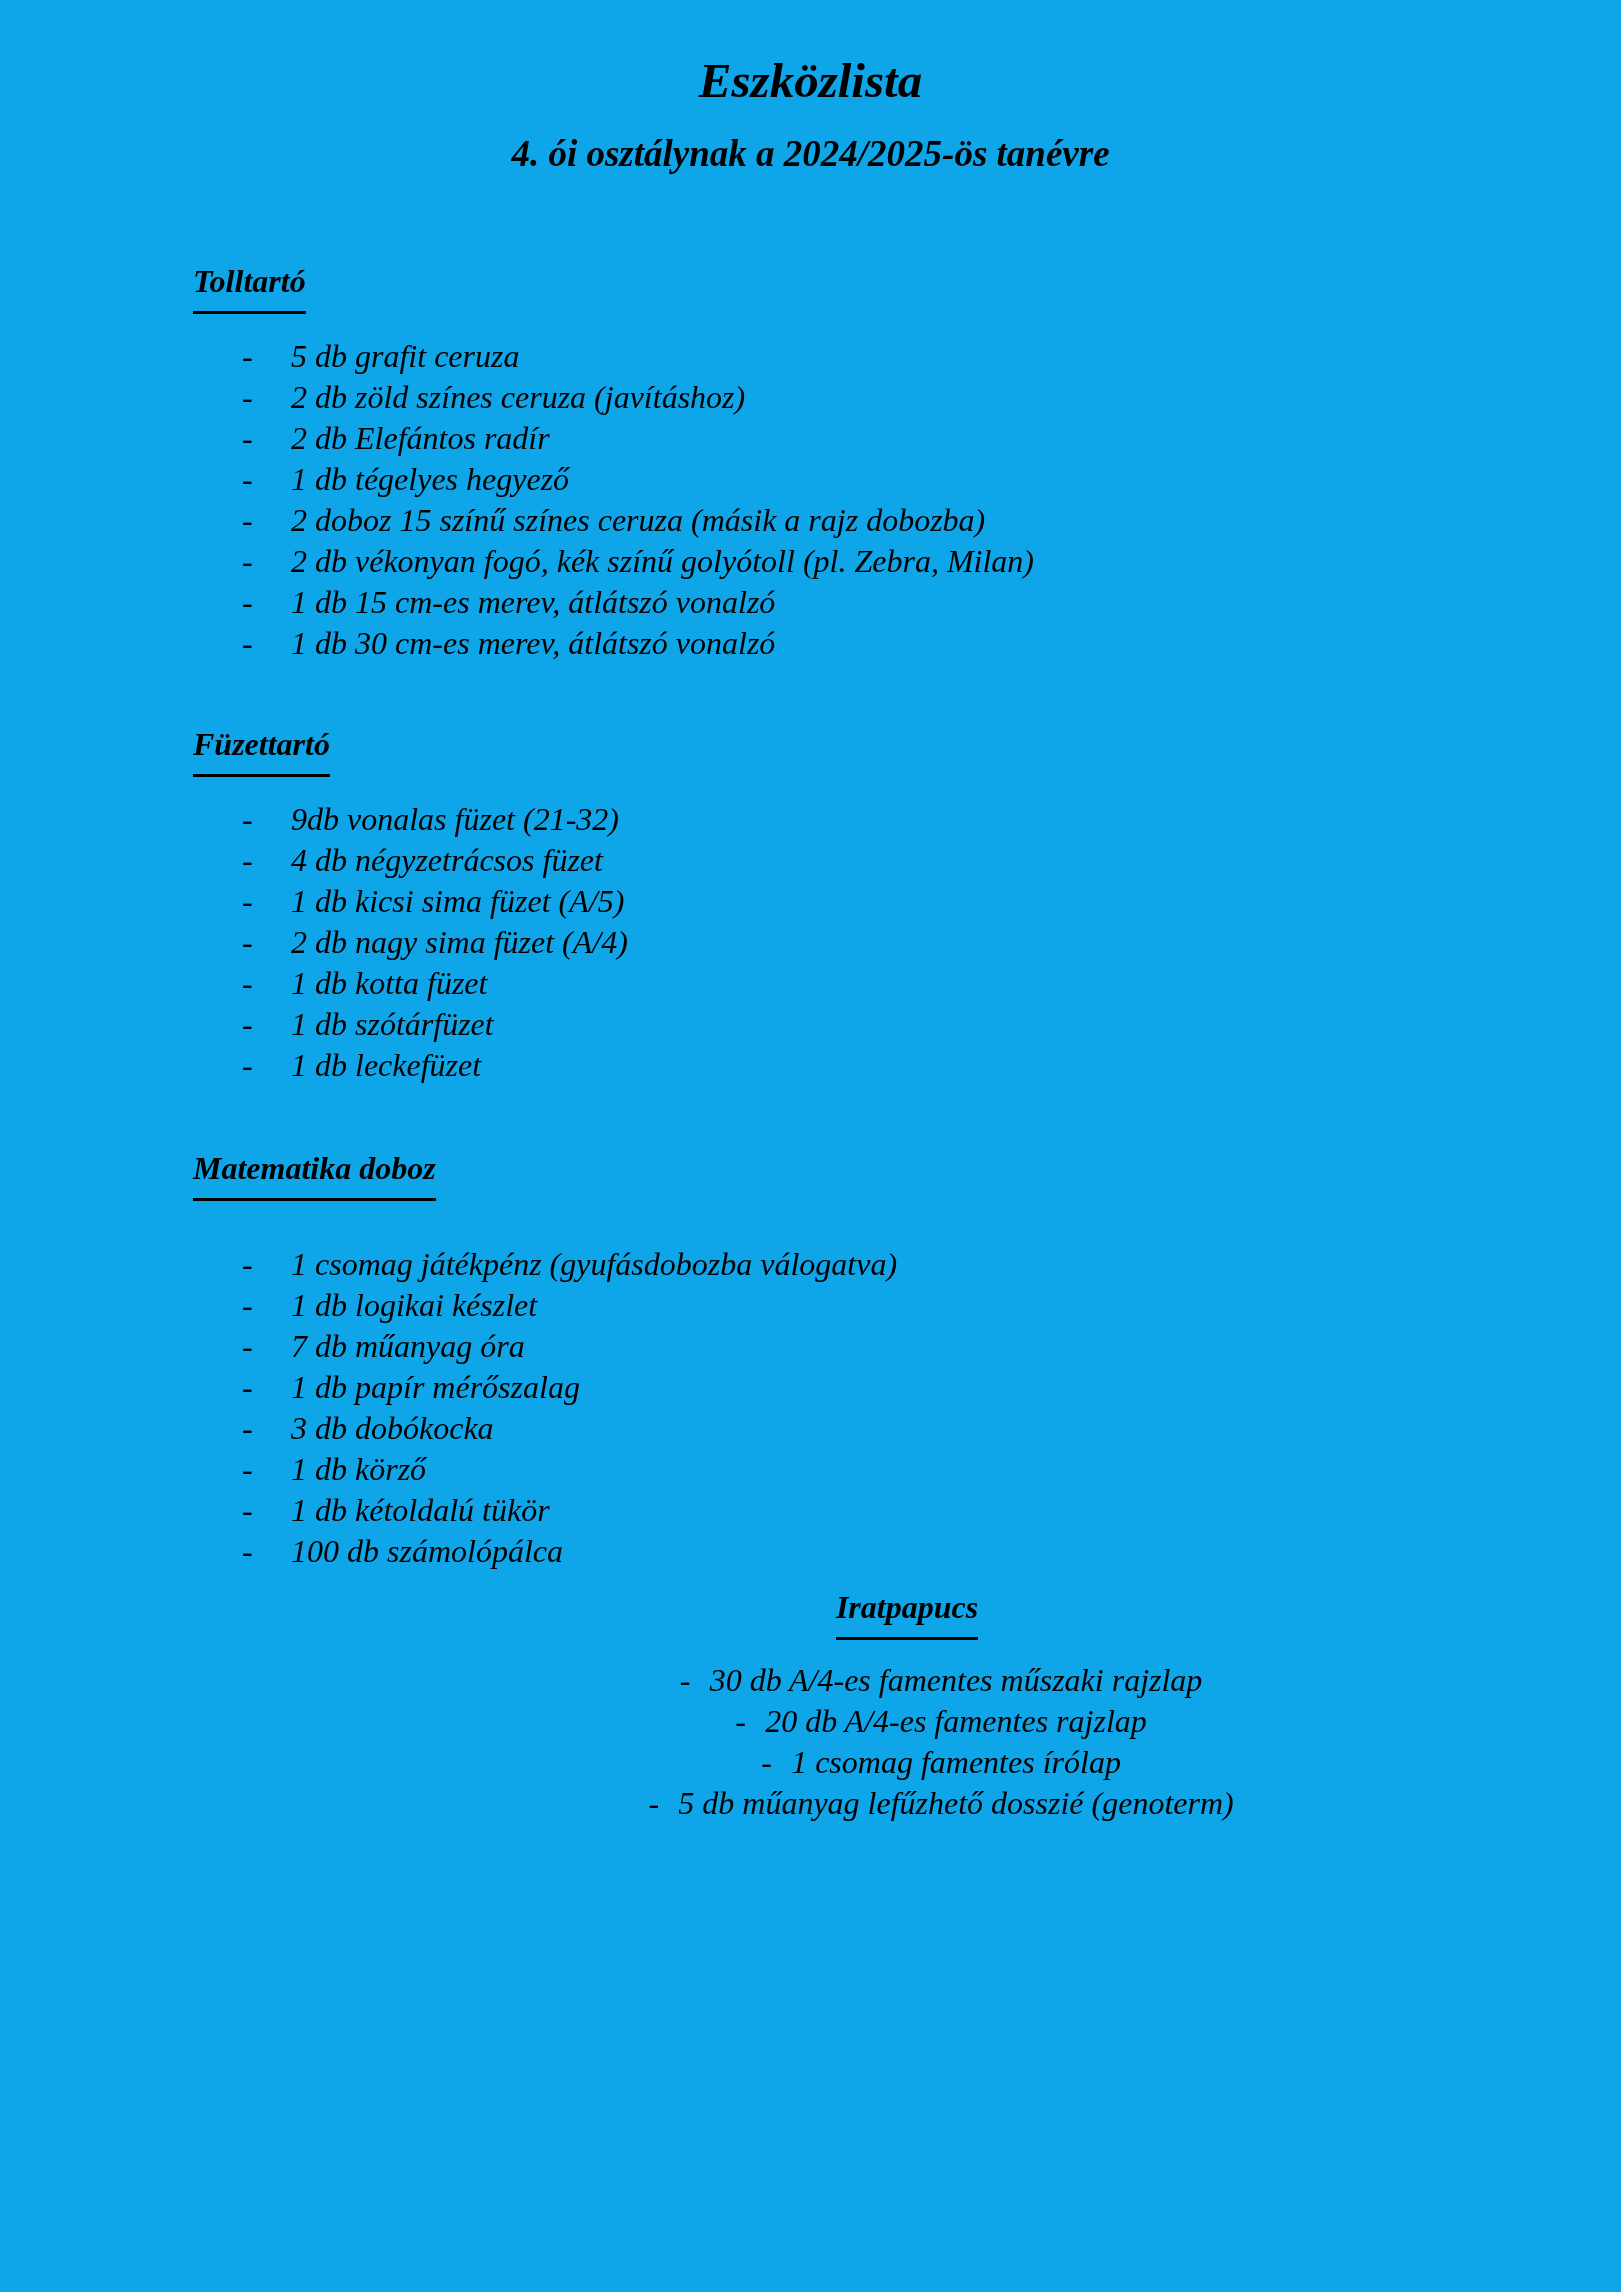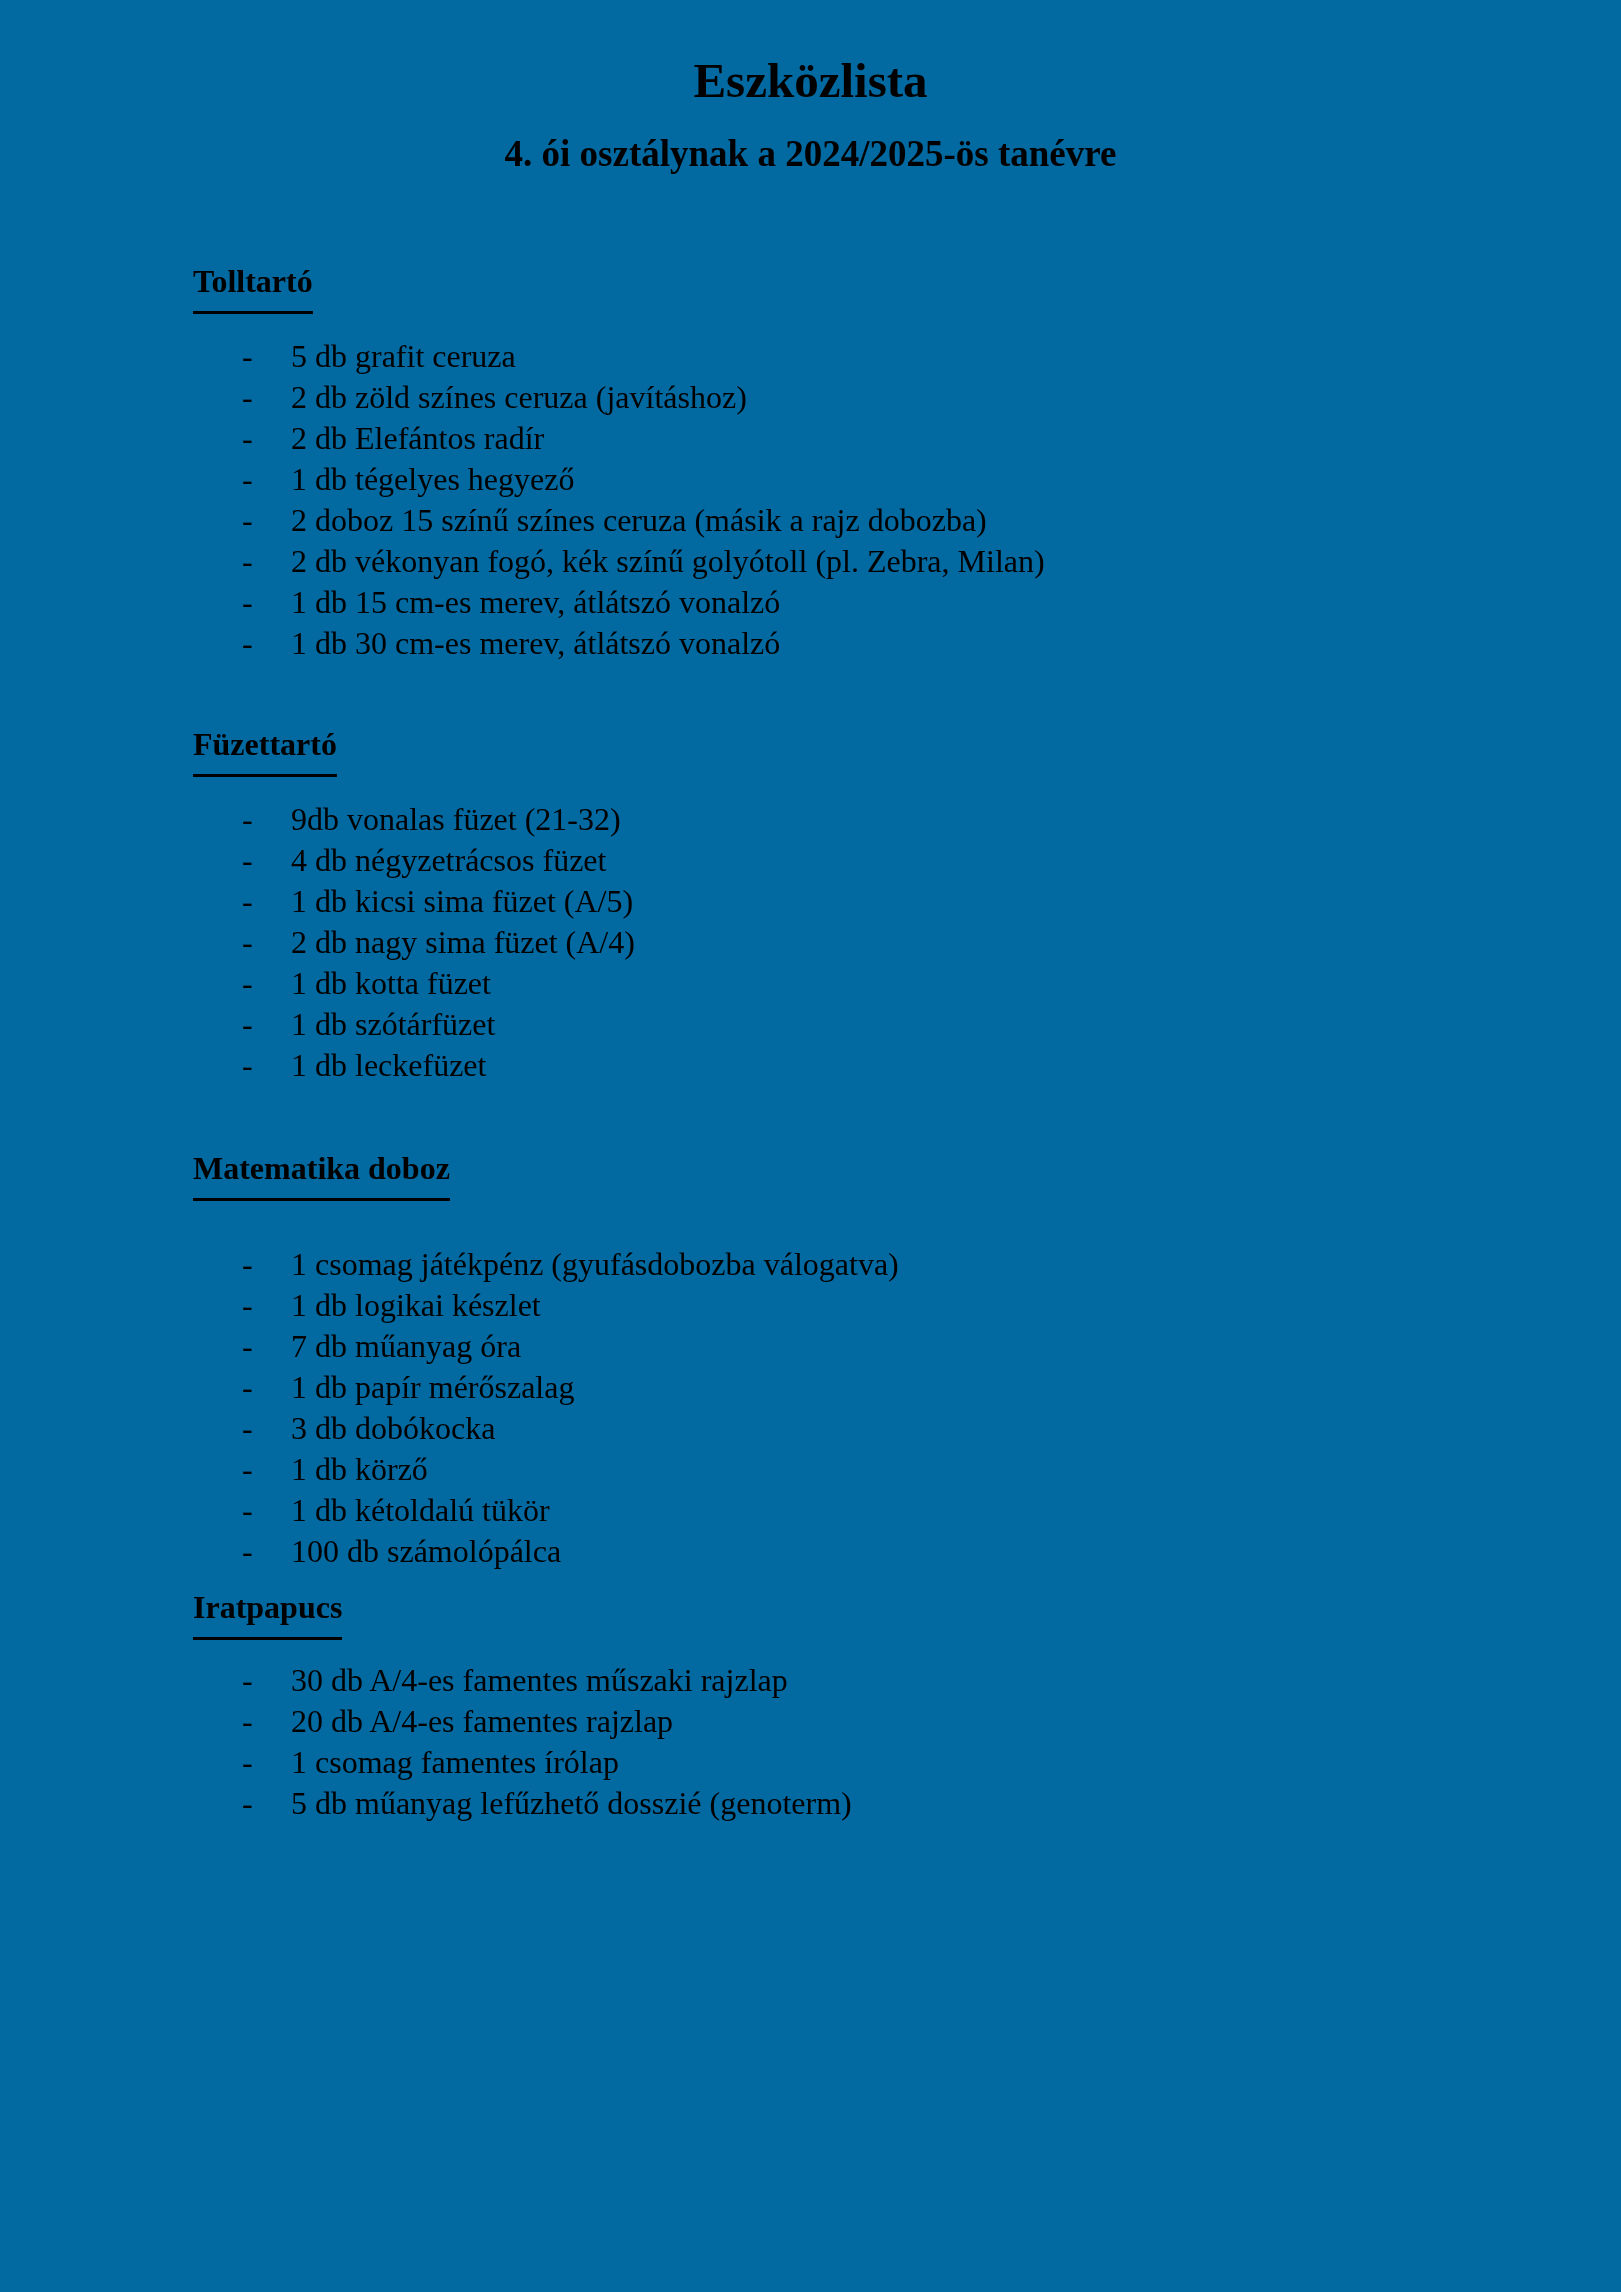--- a/index.html
+++ b/index.html
@@ -5,24 +5,25 @@
 <style>
   html, body {
     margin: 0;
     padding: 0;
     background: #ffffff;
   }
   .page {
     position: relative;
     width: 1621px;
     height: 2293px;
-    background: #0369a1;
+    background: #0ea5e9;
     color: #000000;
     font-family: "Liberation Serif", "DejaVu Serif", serif;
     overflow: hidden;
+    font-style: italic;
   }
   .doc-title {
     margin: 0;
     margin-top: 55px;
     font-size: 49px;
     line-height: 51px;
     font-weight: bold;
     text-align: center;
   }
   .doc-subtitle {
@@ -60,21 +61,21 @@
     display: inline-block;
     width: 49px;
   }
   
   .s0 { margin-top: 88px; }
   .s0 .item-list { margin-top: 22px; }
   .s1 { margin-top: 61px; }
   .s1 .item-list { margin-top: 22px; }
   .s2 { margin-top: 63px; }
   .s2 .item-list { margin-top: 43px; }
-  .s3 { margin-top: 15.7px; }
+  .s3 { margin-top: 15.7px; text-align: center; }
   .s3 .item-list { margin-top: 19.6px; }
 </style>
 </head>
 <body>
 
 <div class="page">
   <h1 class="doc-title">Eszközlista</h1>
   <h2 class="doc-subtitle">4. ói osztálynak a 2024/2025-ös tanévre</h2>
   <main id="sections">
       <section class="doc-section s0">

